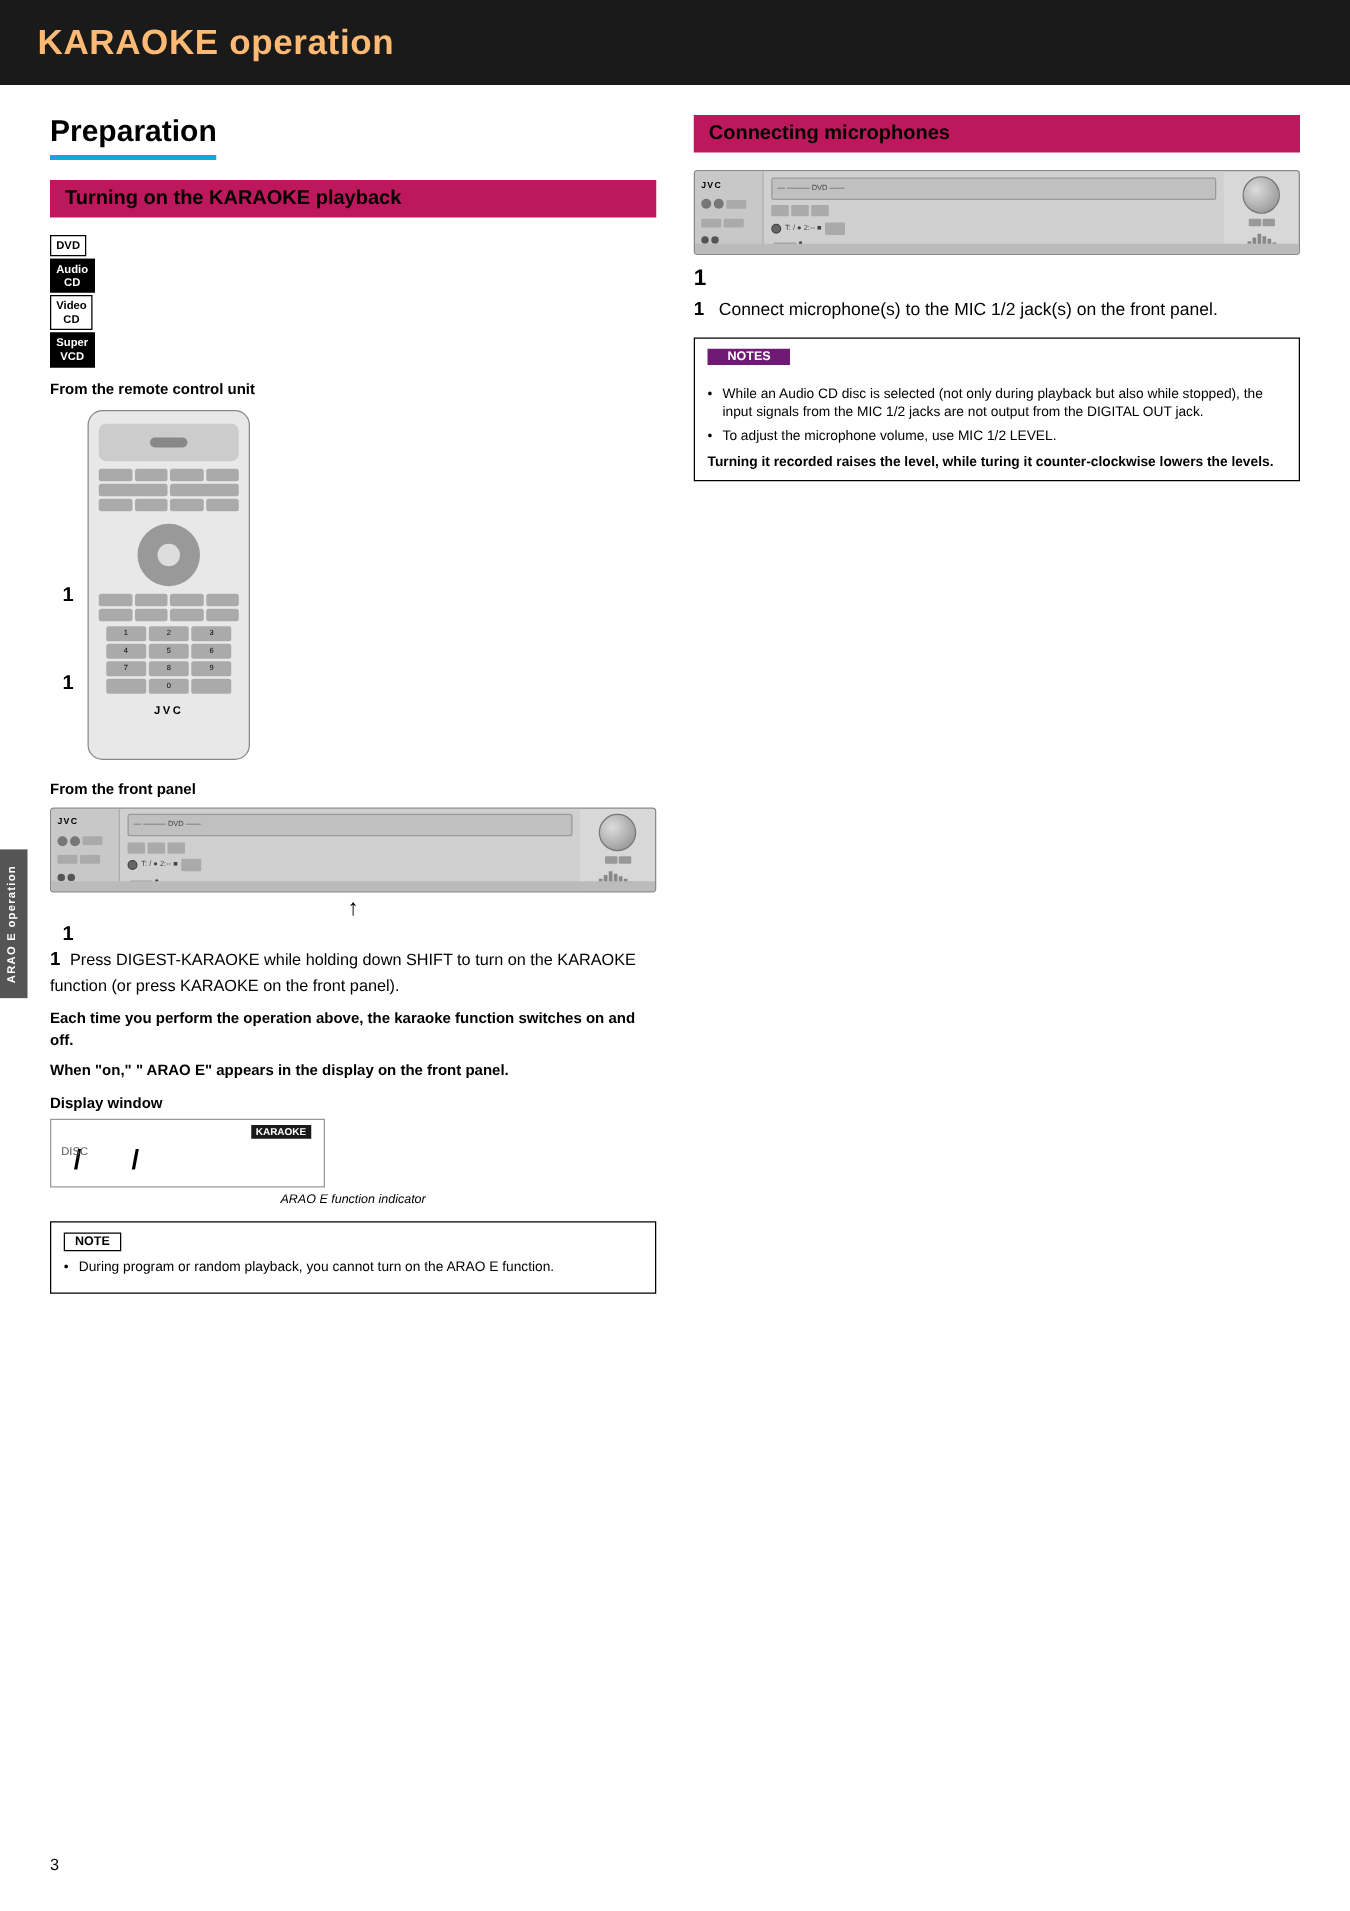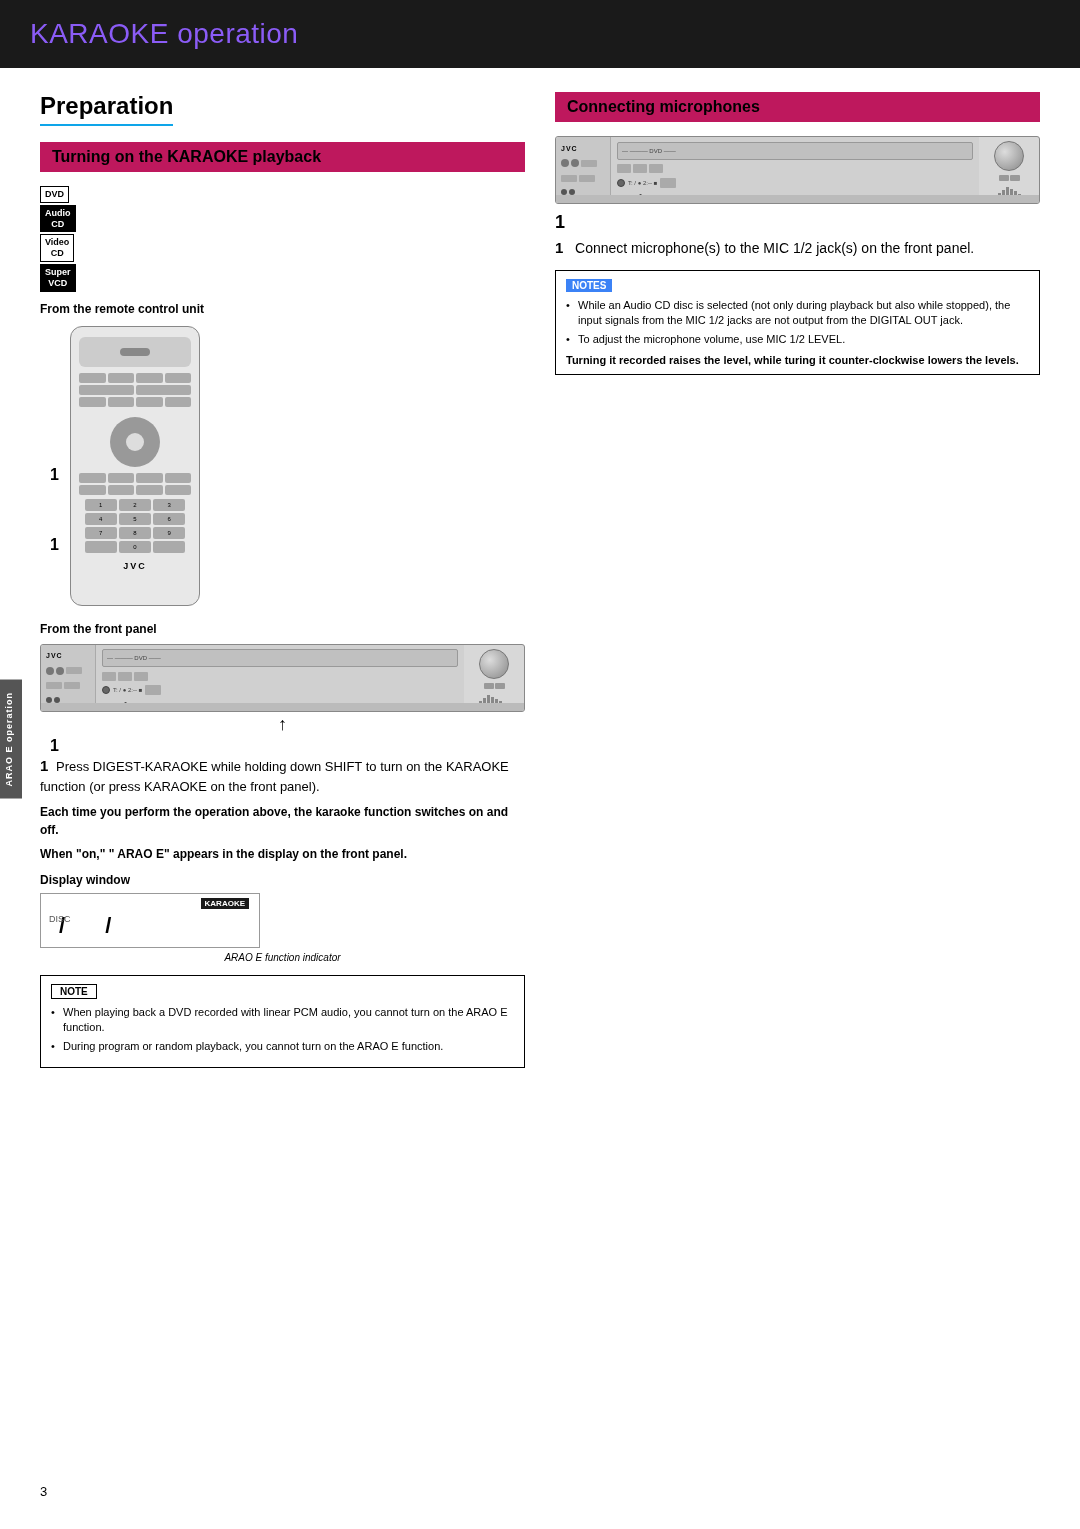--- a/index.html
+++ b/index.html
@@ -17,34 +17,34 @@
       width: 1080px;
       min-height: 1529px;
       background: #fff;
       padding: 0 40px 40px 40px;
       position: relative;
     }
 
     
     .page-header {
       background: #1a1a1a;
-      color: #8b5cf6;
+      color: #fdba74;
       font-size: 28px;
-      font-weight: normal;
+      font-weight: bold;
       padding: 18px 30px;
       margin: 0 -40px 24px -40px;
       letter-spacing: 0.5px;
     }
 
     
     .section-title {
       font-size: 24px;
       font-weight: bold;
       margin-bottom: 16px;
-      border-bottom: 2px solid #0ea5e9;
+      border-bottom: 4px solid #0ea5e9;
       padding-bottom: 4px;
       display: inline-block;
     }
 
     
     .two-col {
       display: flex;
       gap: 30px;
     }
     .col-left {
@@ -250,27 +250,27 @@
     }
 
     
     .notes-box {
       border: 1px solid #000;
       padding: 8px 10px;
       margin: 10px 0;
       font-size: 11px;
     }
     .notes-box .notes-title {
-      background: #3b82f6;
+      background: #701a75;
       color: #fff;
       font-size: 10px;
       font-weight: bold;
-      padding: 1px 6px;
+      padding: 1px 16px;
       display: inline-block;
-      margin-bottom: 6px;
+      margin-bottom: 16px;
     }
     .notes-box ul {
       list-style: none;
       padding: 0;
     }
     .notes-box ul li {
       padding-left: 12px;
       position: relative;
       margin-bottom: 4px;
       line-height: 1.4;
@@ -655,21 +655,20 @@
         <span class="display-karaoke-badge">KARAOKE</span>
         <span class="display-slash" style="margin-top:12px; margin-left:8px;">/</span>
         <span class="display-slash" style="margin-top:12px;">/</span>
       </div>
       <div class="display-indicator-label">ARAO E function indicator</div>
 
       
       <div class="note-box">
         <div class="note-title">NOTE</div>
         <ul>
-          <li>When playing back a DVD recorded with linear PCM audio, you cannot turn on the  ARAO E function.</li>
           <li>During program or random playback, you cannot turn on the  ARAO E function.</li>
         </ul>
       </div>
 
     </div>
 
     <div class="col-right">
 
       
       <div class="subsection-heading">Connecting microphones</div>

